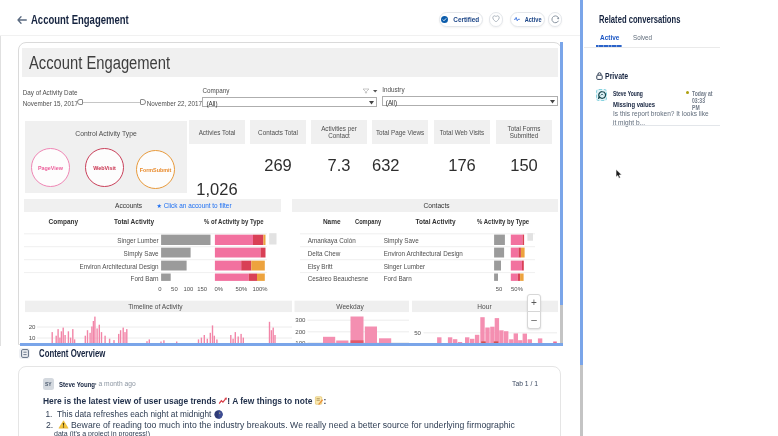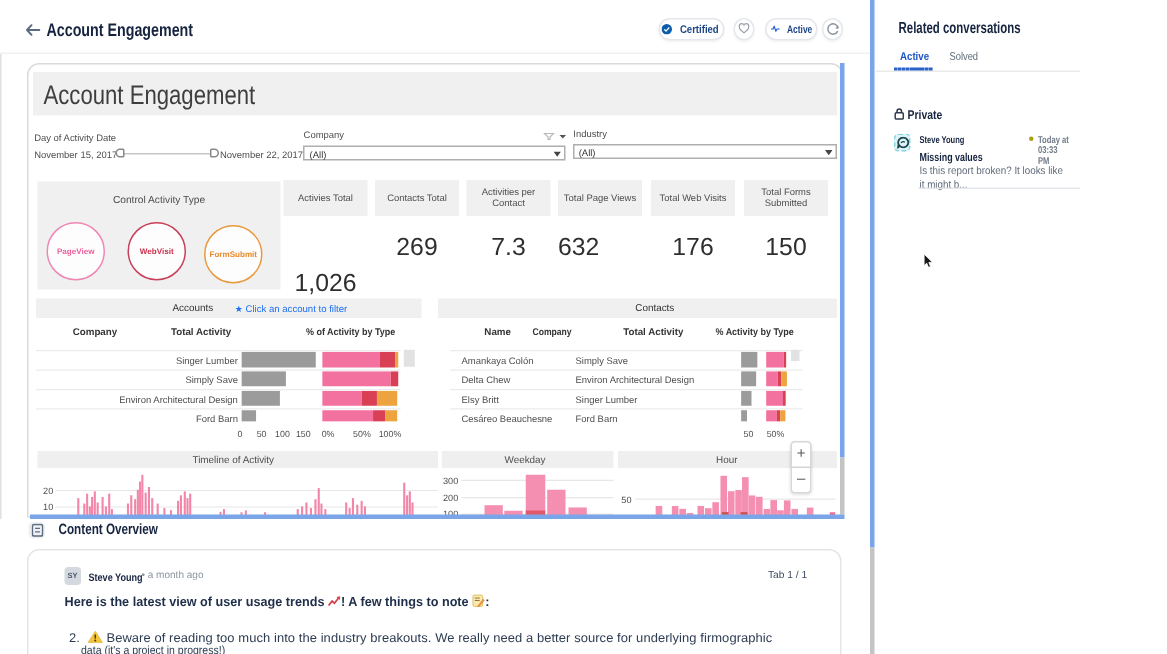--- a/index.html
+++ b/index.html
@@ -361,20 +361,26 @@
         <path d="M0.5 7.5 L3.2 4.2 L5 5.8 L8.5 1.5" stroke="#d9404a" stroke-width="1.4" fill="none"></path>
         <path d="M9.5 0.5 L9.3 3.4 L6.6 1.1 Z" fill="#d9404a"></path>
       </svg>! A few things to note
     <svg width="9" height="9" viewBox="0 0 10 10" style="vertical-align:-1px;">
         <rect x="0.8" y="0.8" width="7.4" height="8.4" rx="1" fill="#fbe9b0" stroke="#d9b44a" stroke-width="0.6"></rect>
         <line x1="2.2" y1="3" x2="6" y2="3" stroke="#8a6d2f" stroke-width="0.7"></line>
         <line x1="2.2" y1="4.8" x2="6" y2="4.8" stroke="#8a6d2f" stroke-width="0.7"></line>
         <path d="M4.5 8.6 L8.6 3.6 L9.8 4.6 L5.7 9.5 L4.2 9.8 Z" fill="#e8913c"></path>
       </svg>:</div>
 
+  <div class="abs" style="left:45.5px;top:409px;font-size:8.3px;color:#2d3c52;">1.&nbsp; This data refreshes each night at midnight
+    <svg width="9" height="9" viewBox="0 0 10 10" style="vertical-align:-1.5px;">
+        <circle cx="5" cy="5" r="4.6" fill="#2e3a75"></circle>
+        <path d="M5 0.4 A4.6 4.6 0 0 1 5 9.6 Z" fill="#3d4c94"></path>
+        <circle cx="6.4" cy="3.4" r="0.7" fill="#e8d26a"></circle>
+      </svg></div>
   <div class="abs" style="left:45.5px;top:420.2px;font-size:8.4px;letter-spacing:.05px;color:#2d3c52;transform:scaleX(1.03);transform-origin:0 0;">2.&nbsp; <svg width="10" height="9" viewBox="0 0 12 10" style="vertical-align:-1px;">
         <path d="M6 0.5 L11.5 9.5 H0.5 Z" fill="#f5c63c" stroke="#e0a81f" stroke-width="0.5"></path>
         <rect x="5.4" y="3" width="1.2" height="3.6" rx="0.6" fill="#4a3b10"></rect>
         <circle cx="6" cy="8" r="0.8" fill="#4a3b10"></circle>
       </svg> Beware of reading too much into the industry breakouts. We really need a better source for underlying firmographic</div>
   <div class="abs" style="left:54px;top:429.2px;font-size:7.8px;color:#2d3c52;transform:scaleX(.9);transform-origin:0 0;">data (it's a project in progress!)</div>
 
   <div class="abs" style="left:580.4px;top:0;width:3px;height:365px;background:#7aa5e9;"></div>
   <div class="abs" style="left:580.4px;top:365px;width:3px;height:71px;background:#c4c4c4;"></div>
 

